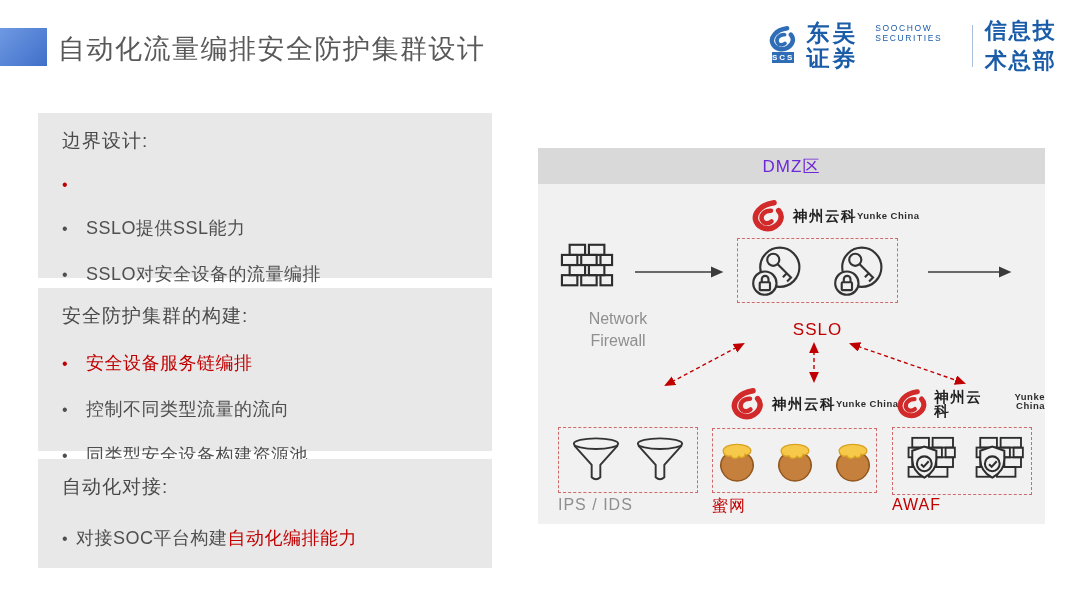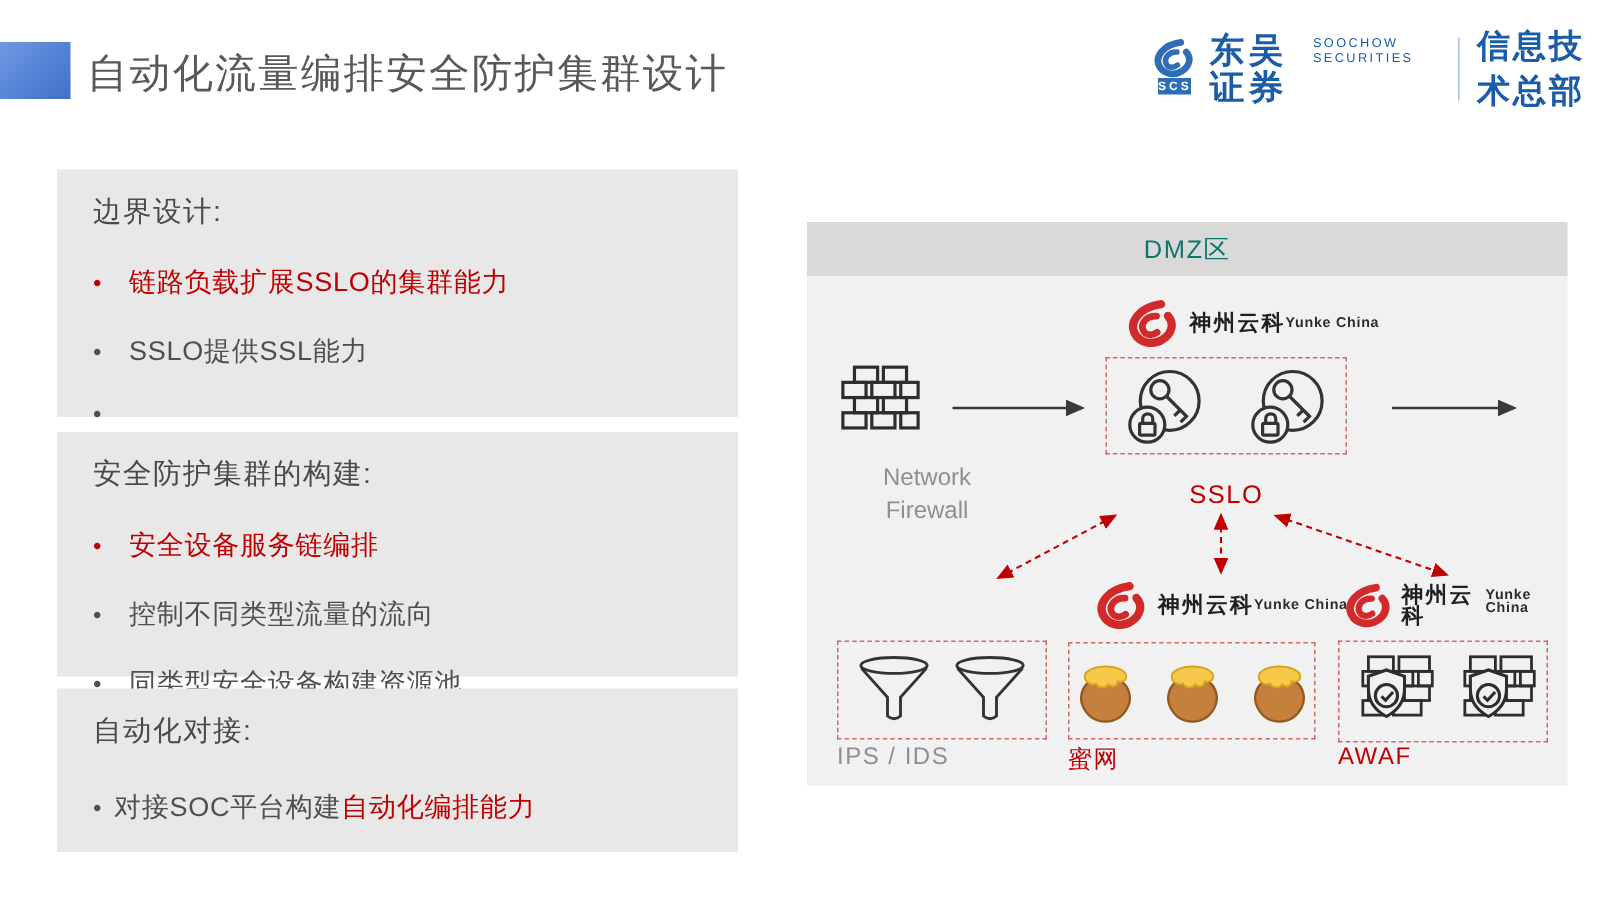--- a/index.html
+++ b/index.html
@@ -38,32 +38,32 @@
   .bullet{display:flex;align-items:baseline;font-size:18px;color:#4f4f4f;letter-spacing:0.5px;}
   .panel-1 .bullet,.panel-2 .bullet{margin-top:22px;}
   .panel-3 .bullet{margin-top:26px;}
   .bullet .marker{width:24px;flex:0 0 24px;font-size:16px;}
   .panel-3 .bullet .marker{width:14px;flex:0 0 14px;}
   .bullet.red,.bullet .red{color:var(--accent-red);}
 
   
   .diagram{position:absolute;left:538px;top:148px;width:507px;height:376px;}
   .zone-bar{position:absolute;left:0;top:0;width:507px;height:36px;background:var(--zone-bar-bg);
-    display:flex;align-items:center;justify-content:center;font-size:17px;color:#0f766e;letter-spacing:1px;}
+    display:flex;align-items:center;justify-content:center;font-size:17px;color:#6d28d9;letter-spacing:1px;}
   .zone-body{position:absolute;left:0;top:36px;width:507px;height:340px;background:var(--diagram-bg);}
   .abs{position:absolute;}
   .dash-box{position:absolute;border:1px dashed #cf6a6a;display:flex;align-items:center;justify-content:center;}
   .fw-icon{left:22px;top:58px;}
   .fw-label{left:0;top:124px;width:112px;text-align:center;font-size:16px;color:#8f8f8f;line-height:1.35;padding-left:48px;}
   .sslo-box{left:199px;top:54px;width:161px;height:65px;gap:26px;}
   .sslo-label{left:199px;top:136px;width:161px;text-align:center;font-size:17px;color:var(--accent-red);letter-spacing:1px;}
   .vendor-logo{position:absolute;display:flex;align-items:center;gap:5px;}
   .vendor-text{display:flex;flex-direction:row;line-height:1;}
   .vendor-cn{font-size:14.5px;font-weight:bold;color:#1f1f1f;letter-spacing:1.5px;}
-  .vendor-en{font-size:9.5px;font-weight:bold;color:#2d2d2d;margin-top:2px;letter-spacing:0.5px;}
+  .vendor-en{font-size:9.5px;font-weight:bold;color:#2d2d2d;margin-top:2px;letter-spacing:0.5px;text-align:right;}
   .logo-sslo{left:212px;top:16px;}
   .logo-honeynet{left:191px;top:204px;}
   .logo-awaf{left:358px;top:204px;}
   .ips-box{left:20px;top:243px;width:140px;height:66px;gap:10px;}
   .honeynet-box{left:174px;top:244px;width:165px;height:65px;gap:16px;}
   .awaf-box{left:354px;top:243px;width:140px;height:68px;gap:10px;}
   .group-label{position:absolute;top:312px;text-align:left;font-size:16px;letter-spacing:1px;}
   .label-ips{left:20px;width:140px;color:#8f8f8f;}
   .label-honeynet{left:174px;width:165px;color:var(--accent-red);}
   .label-awaf{left:354px;width:140px;color:var(--accent-red);}
@@ -152,28 +152,28 @@
       <div class="company-en">SOOCHOW SECURITIES</div>
     </div>
     <div class="logo-divider"></div>
     <div class="dept">信息技术总部</div>
   </div>
 
   <div class="panel panel-1">
     <div class="panel-heading">边界设计:</div>
     <div class="bullet red">
       <span class="marker">•</span>
-      <span>链路负载扩展SSLO的集群能力</span>
     </div>
     <div class="bullet">
       <span class="marker">•</span>
       <span>SSLO提供SSL能力</span>
     </div>
     <div class="bullet">
       <span class="marker">•</span>
+      <span>SSLO对安全设备的流量编排</span>
     </div>
   </div>
 
   <div class="panel panel-2">
     <div class="panel-heading">安全防护集群的构建:</div>
     <div class="bullet red">
       <span class="marker">•</span>
       <span>安全设备服务链编排</span>
     </div>
     <div class="bullet">

